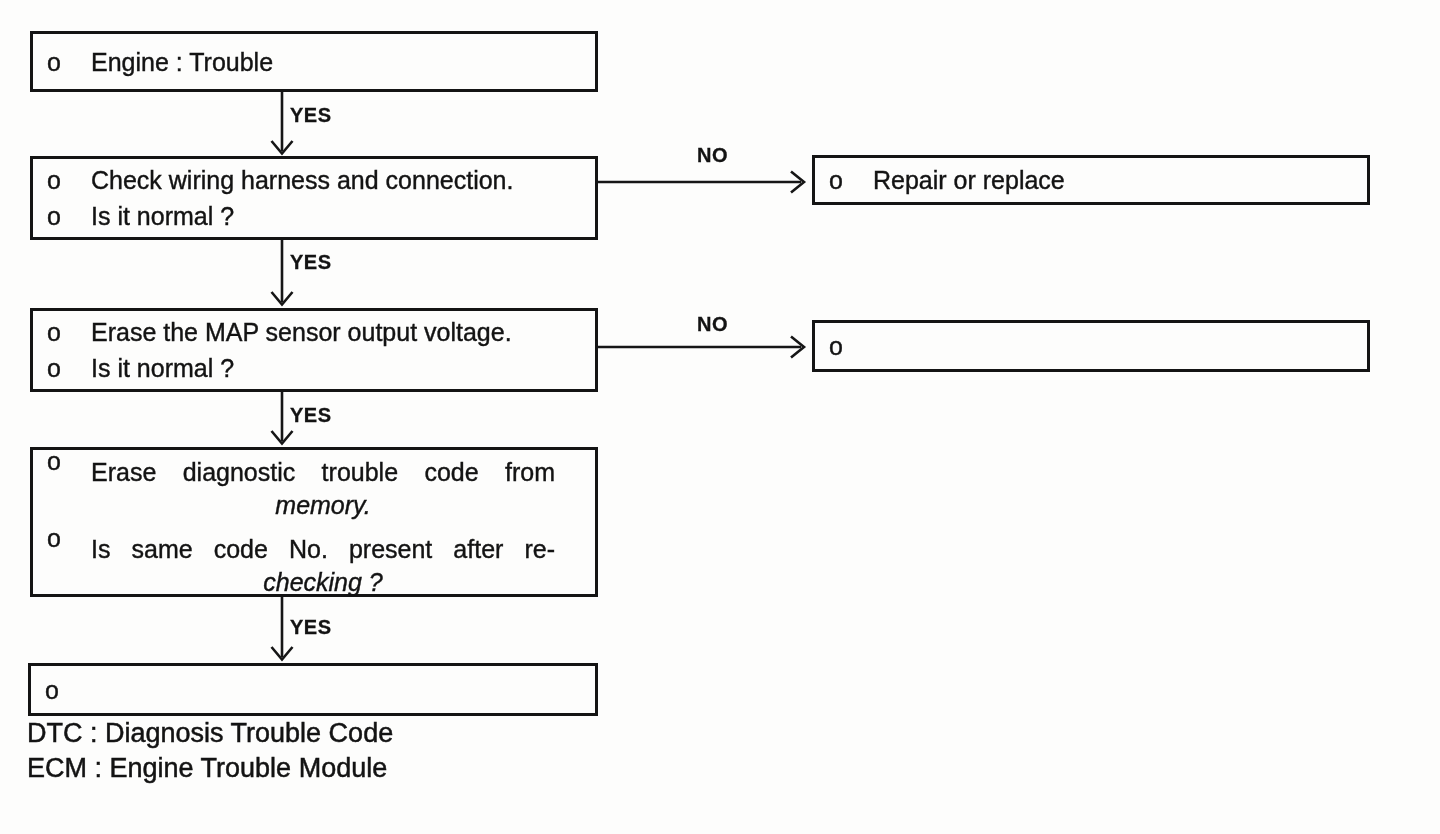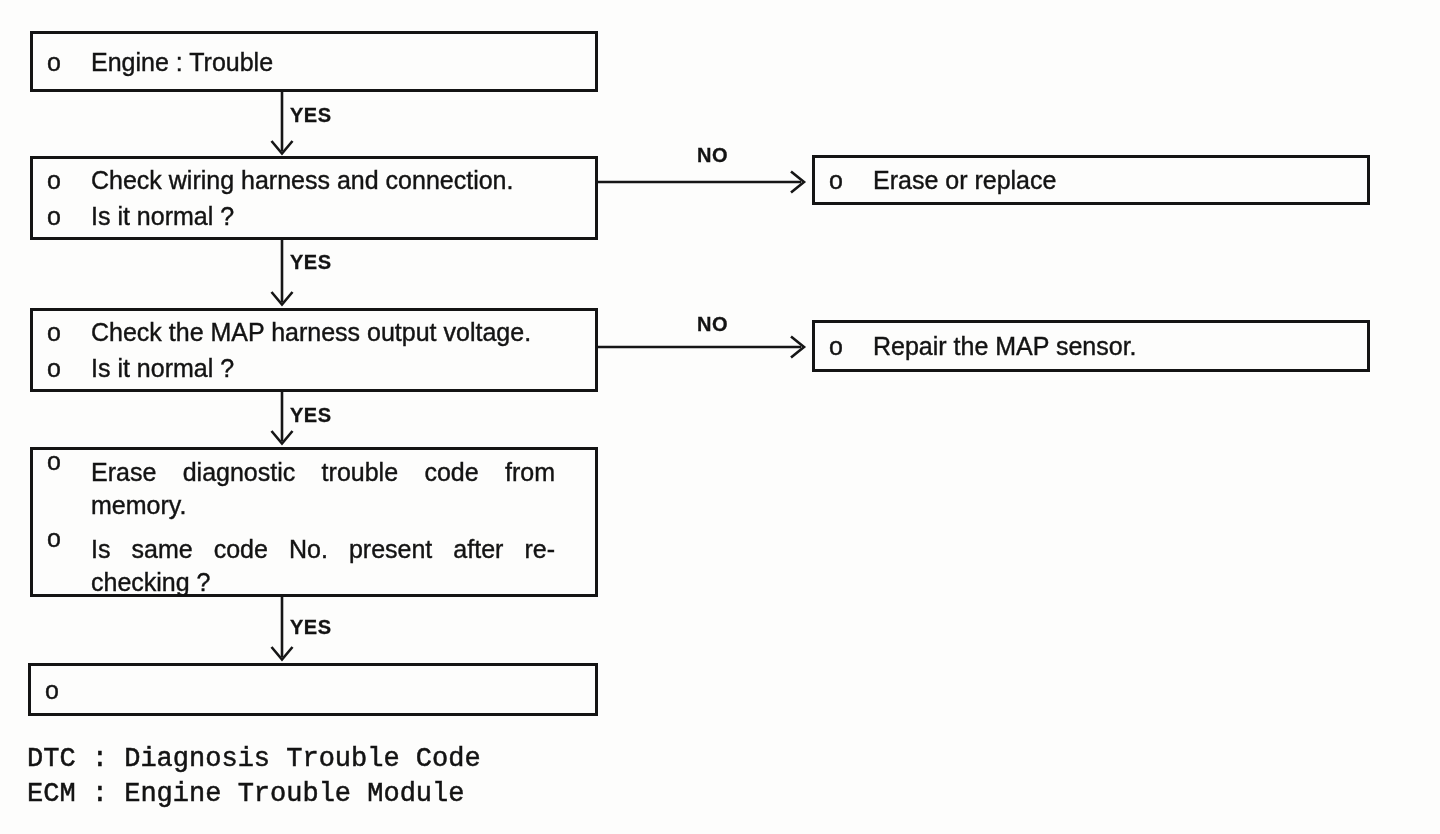--- a/index.html
+++ b/index.html
@@ -12,28 +12,28 @@
   .box{
     position:absolute;box-sizing:border-box;border:3px solid #141414;background:#fdfdfc;
     display:flex;flex-direction:column;justify-content:center;
     font-size:25px;line-height:36px;-webkit-text-stroke:0.4px #131313;
   }
   .box.b4{line-height:33px;}
   .item{display:flex;align-items:flex-start;padding:0 40px 0 14px;}
   .bullet{flex:0 0 44px;width:44px;}
   .txt{flex:1 1 auto;min-width:0;}
   .jline{text-align:justify;text-align-last:justify;margin-top:11px;}
-  .lline{text-align:left;}
+  .lline{text-align:center;font-style:italic;}
   .lbl{
     position:absolute;font-size:20px;font-weight:700;letter-spacing:0.5px;
     -webkit-text-stroke:0.3px #131313;
   }
   .lbl.no{width:48px;text-align:right;}
   .footnote{
-    position:absolute;left:27px;top:742px;font-size:27px;line-height:34.5px;font-family:Liberation Mono, monospace;
+    position:absolute;left:27px;top:716px;font-size:27px;line-height:34.5px;
     -webkit-text-stroke:0.5px #131313;
   }
 </style>
 </head>
 <body>
 
 <div class="canvas">
 
   <svg class="connectors" viewBox="0 0 1440 834" xmlns="http://www.w3.org/2000/svg">
     <g stroke="#161616" stroke-width="2.6" fill="none">
@@ -84,43 +84,42 @@
       <span class="bullet">o</span>
       <span class="txt">Is it normal ?</span>
     </div>
   </div>
 
   <div class="lbl no" style="left:680px;top:144px">NO</div>
 
   <div class="box" style="left:812px;top:155px;width:558px;height:50px">
     <div class="item">
       <span class="bullet">o</span>
-      <span class="txt">Erase or replace</span>
+      <span class="txt">Repair or replace</span>
     </div>
   </div>
 
   <div class="lbl" style="left:290px;top:251px">YES</div>
 
   <div class="box" style="left:30px;top:308px;width:568px;height:84px">
     <div class="item">
       <span class="bullet">o</span>
-      <span class="txt">Check the MAP harness output voltage.</span>
+      <span class="txt">Erase the MAP sensor output voltage.</span>
     </div>
     <div class="item">
       <span class="bullet">o</span>
       <span class="txt">Is it normal ?</span>
     </div>
   </div>
 
   <div class="lbl no" style="left:680px;top:313px">NO</div>
 
   <div class="box" style="left:812px;top:320px;width:558px;height:52px">
     <div class="item">
       <span class="bullet">o</span>
-      <span class="txt">Repair the MAP sensor.</span>
     </div>
   </div>
 
   <div class="lbl" style="left:290px;top:404px">YES</div>
 
   <div class="box b4" style="left:30px;top:447px;width:568px;height:150px">
     <div class="item">
       <span class="bullet">o</span>
       <span class="txt">
         <span class="jline" style="display:block">Erase diagnostic trouble code from</span>

